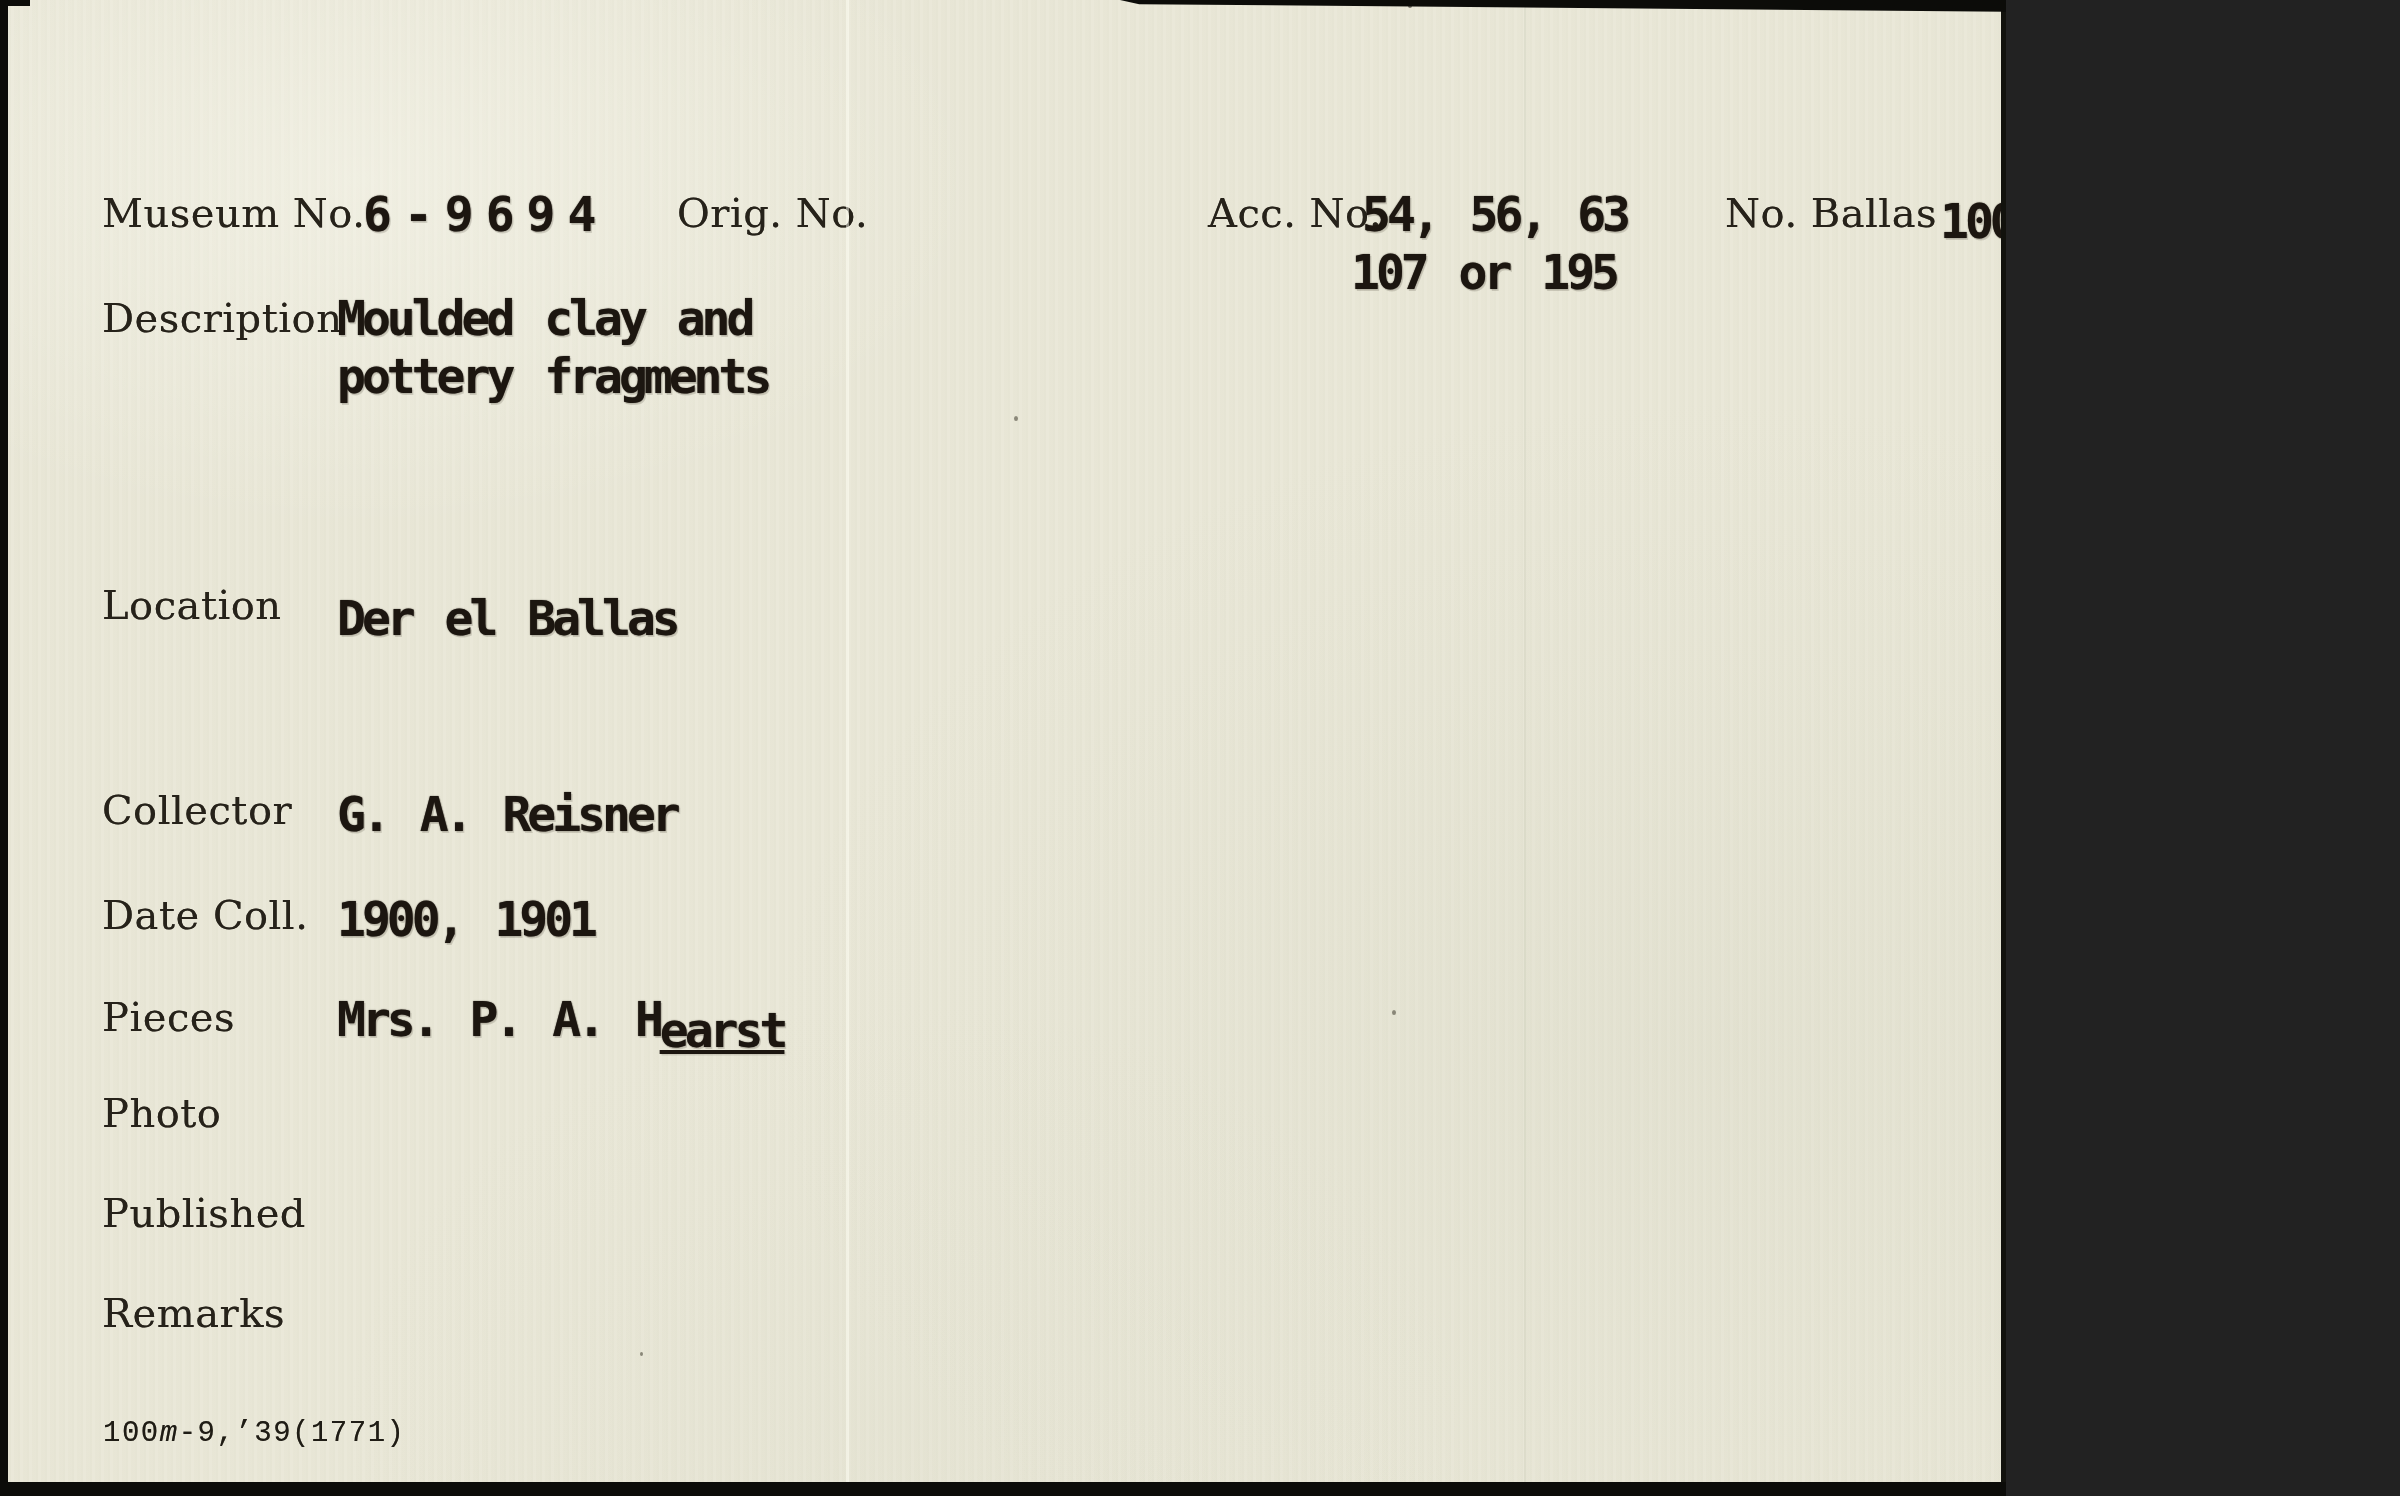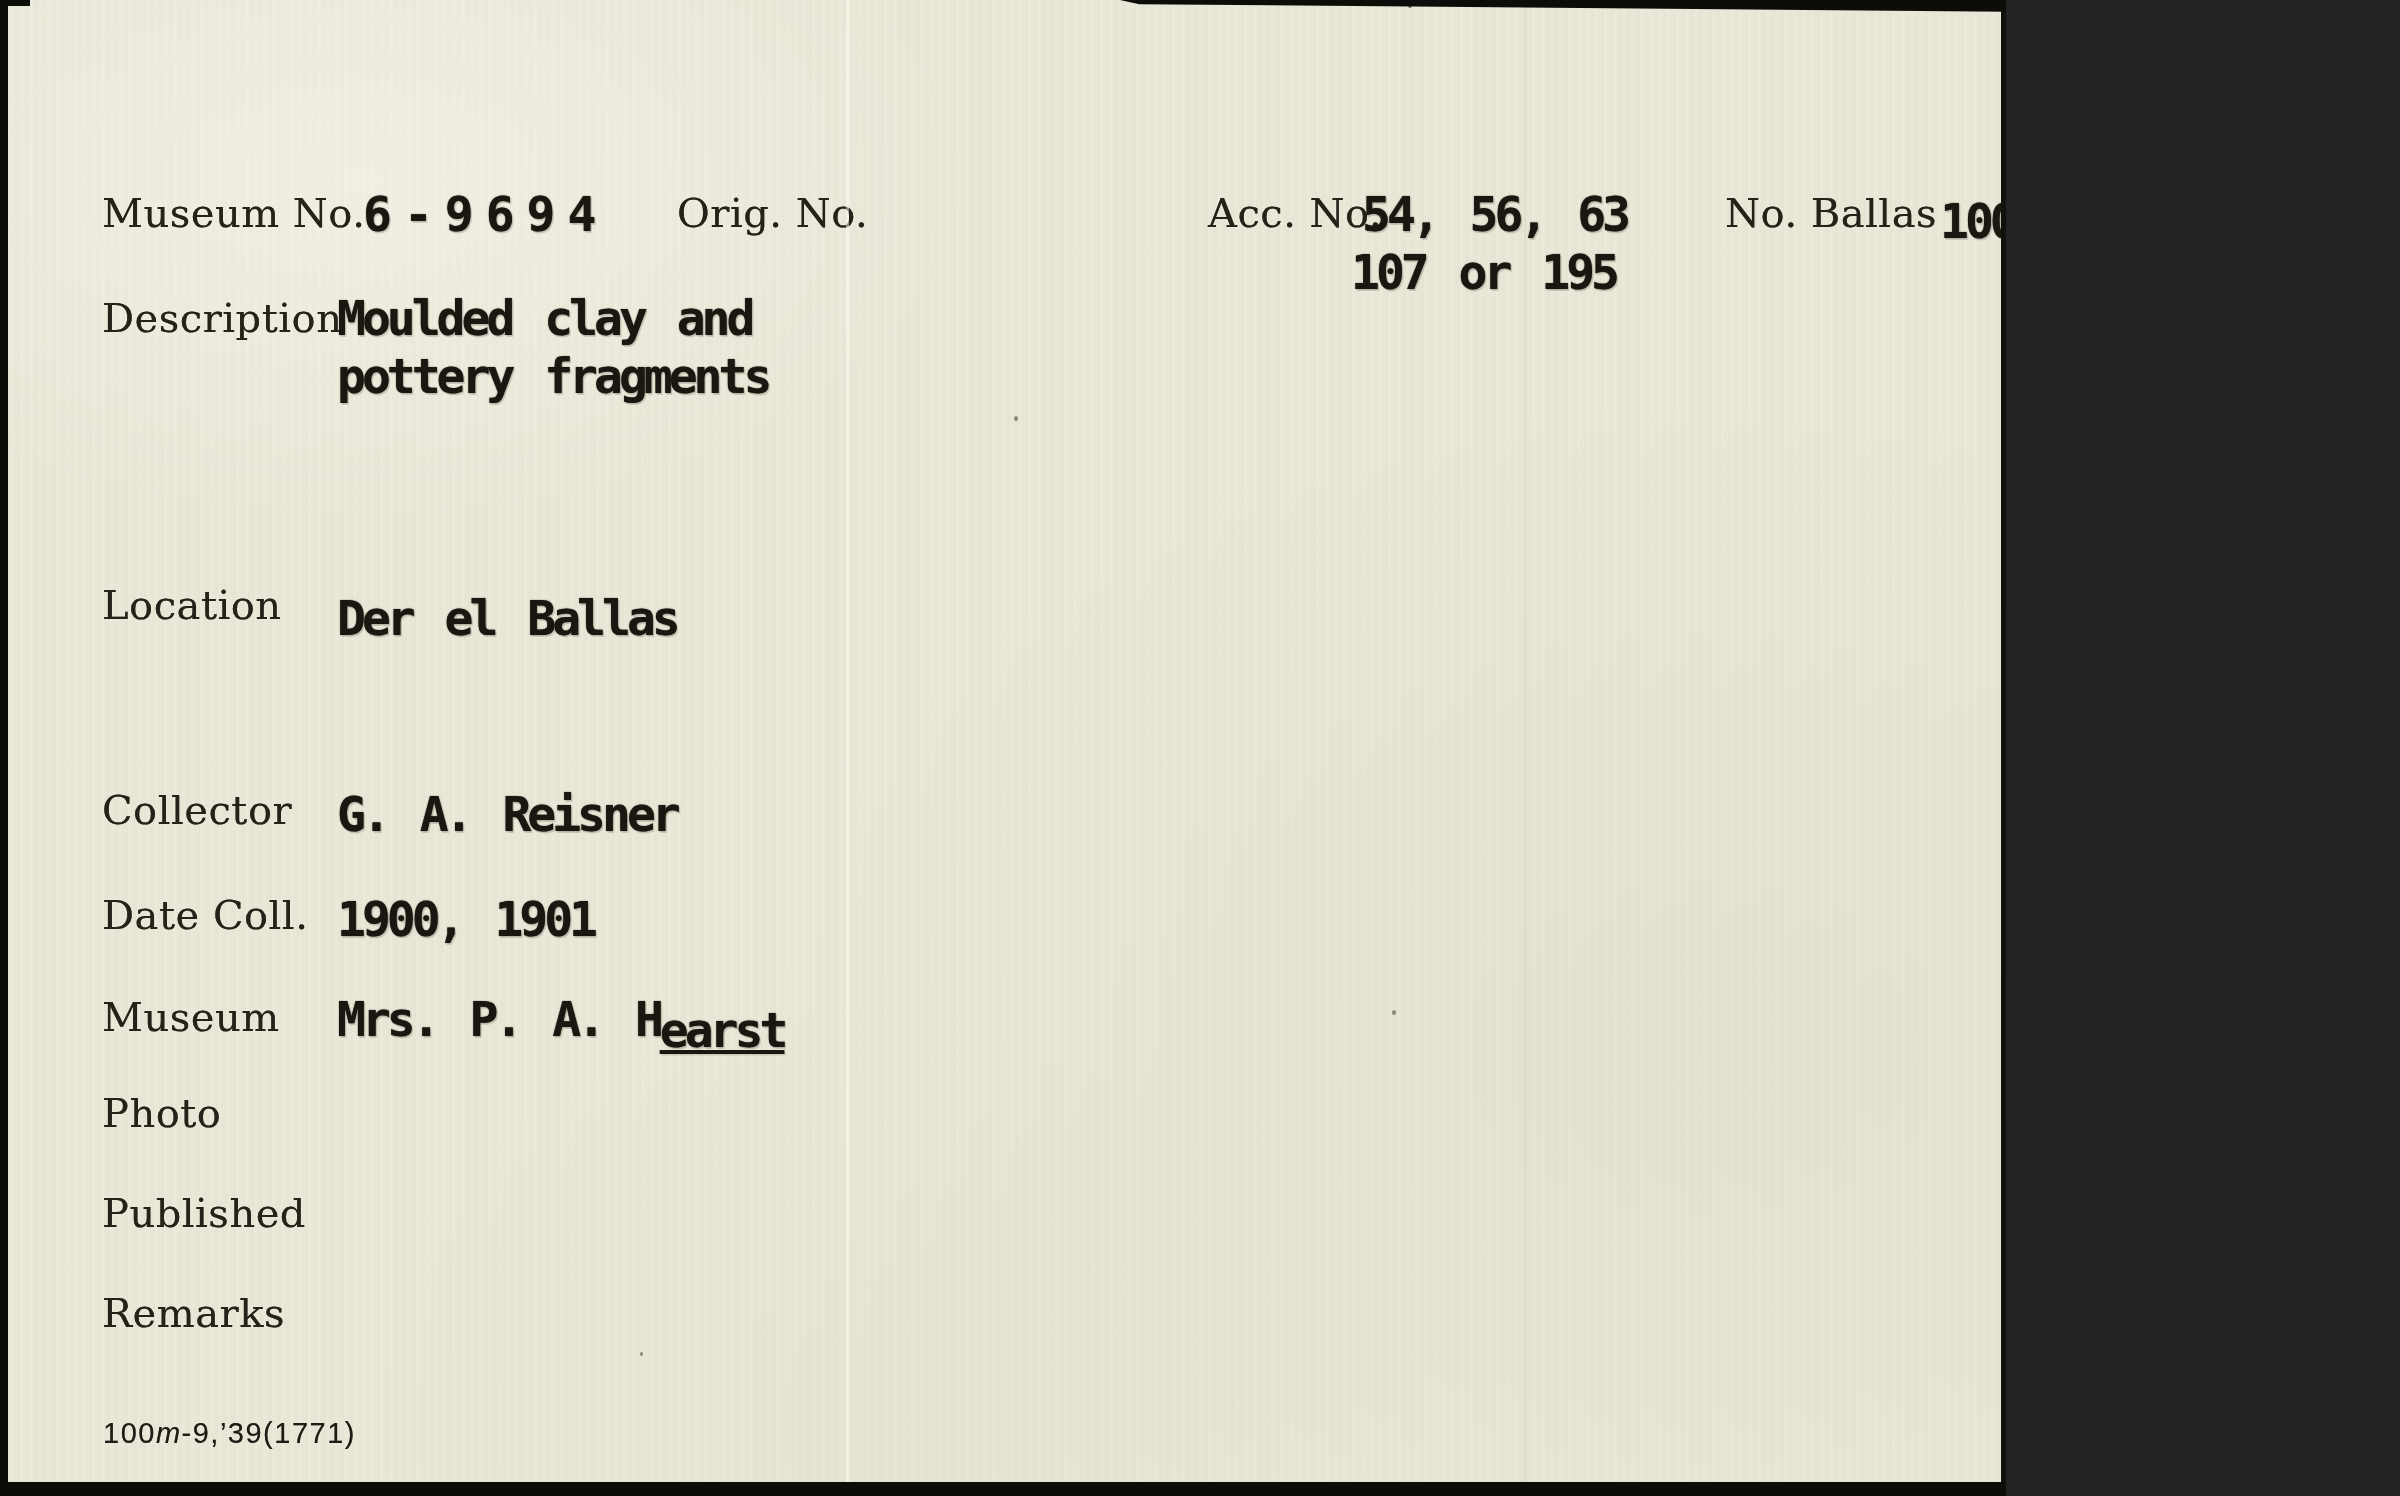--- a/index.html
+++ b/index.html
@@ -31,21 +31,21 @@
     text-shadow:0 0 1.2px rgba(25,18,10,.8), 1.5px 1.5px 0 rgba(25,18,10,.14);
   }
   .typed-wide{letter-spacing:12px;margin-left:7px;}
   .plus{
     display:inline-block;font-size:58px;letter-spacing:0;
     margin-left:16px;transform:skewX(-7deg) translateY(2px);
   }
   .drop{display:inline-block;transform:translateY(11px);text-decoration:underline;}
   .print-code{
     position:absolute;left:103px;top:1417px;
-    font-family:Liberation Sans, sans-serif;
+    font-family:Liberation Mono, monospace;
     font-size:29px;letter-spacing:1.5px;color:#1f1c15;white-space:pre;
     text-shadow:0 0 .5px rgba(30,25,15,.6);
   }
   .print-code .it{font-style:italic;}
   
   .streak{position:absolute;top:0;bottom:14px;}
   .streak-a{left:846px;width:3px;background:rgba(255,255,246,.5);}
   .streak-b{left:2284px;width:4px;background:rgba(255,255,246,.45);}
   .streak-c{left:1524px;width:2px;background:rgba(172,176,152,.18);}
   .speck{position:absolute;border-radius:50%;background:rgba(62,58,46,.55);}
@@ -84,21 +84,21 @@
 
   <span class="label" style="left:102px;top:581px">Location</span>
   <span class="typed" style="left:337px;top:590px">Der el Ballas</span>
 
   <span class="label" style="left:102px;top:786px">Collector</span>
   <span class="typed" style="left:337px;top:786px">G. A. Reisner</span>
 
   <span class="label" style="left:102px;top:891px">Date Coll.</span>
   <span class="typed" style="left:337px;top:891px">1900, 1901</span>
 
-  <span class="label" style="left:102px;top:993px">Museum</span>
+  <span class="label" style="left:102px;top:993px">Pieces</span>
   <span class="typed" style="left:337px;top:991px"><span>Mrs. P. A. H</span><span class="drop">earst</span></span>
 
   <span class="label" style="left:102px;top:1089px">Photo</span>
   <span class="label" style="left:102px;top:1189px">Published</span>
   <span class="label" style="left:102px;top:1289px">Remarks</span>
 
   <span class="print-code"><span>100</span><span class="it">m</span><span>-9,’39(1771)</span></span>
 
   <div class="streak streak-a"></div>
   <div class="streak streak-b"></div>

